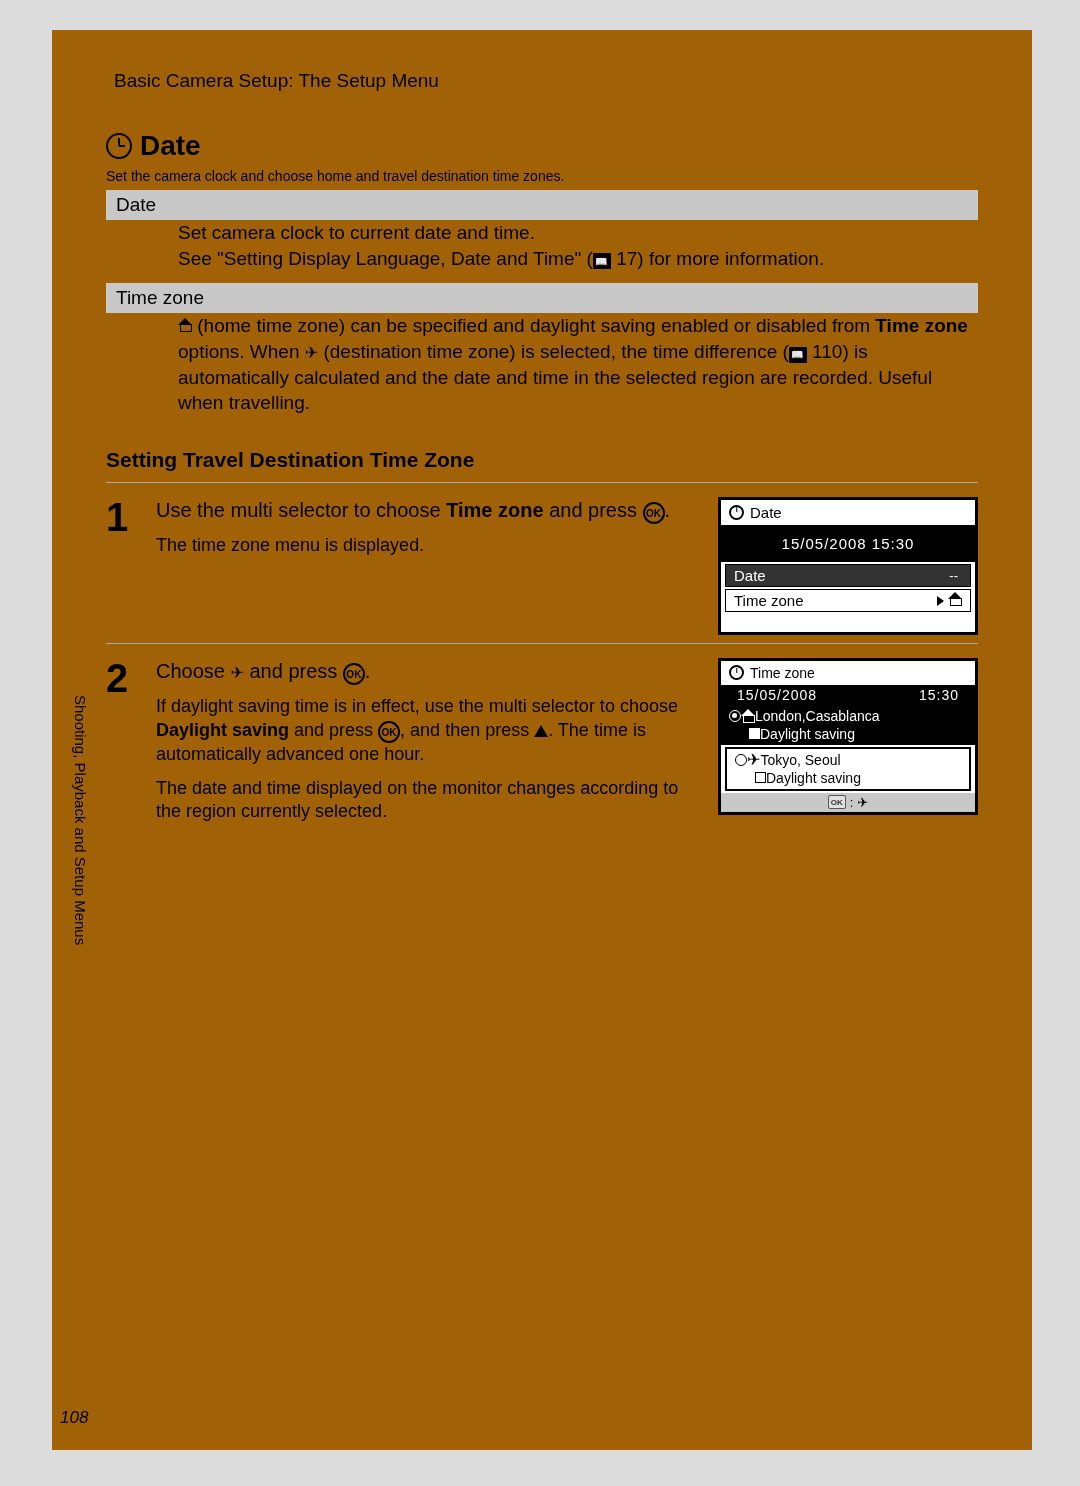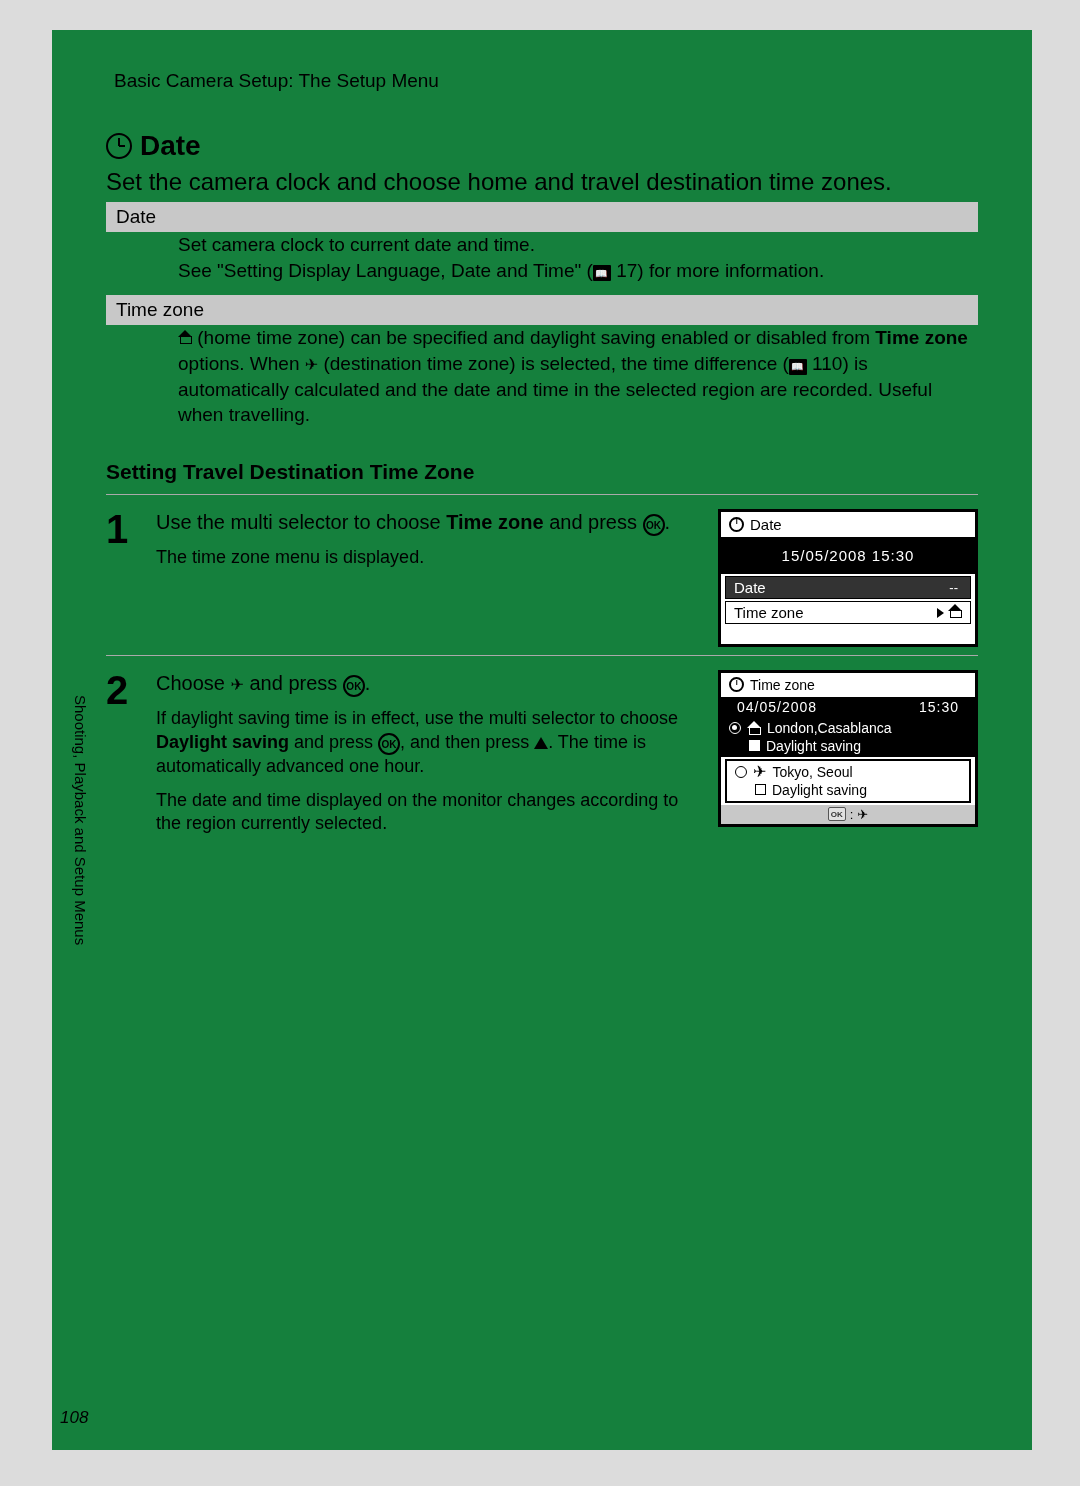--- a/index.html
+++ b/index.html
@@ -10,21 +10,21 @@
     font-family: "Myriad Pro", "Segoe UI", -apple-system, sans-serif;
     color: #000;
     position: relative;
   }
   .page {
     position: absolute;
     left: 52px;
     top: 30px;
     width: 980px;
     height: 1420px;
-    background: #15803d;
+    background: #a16207;
     padding: 40px 54px 30px 54px;
   }
   .header-line {
     font-size: 19px;
     margin-bottom: 38px;
     margin-left: 8px;
   }
   .section-title {
     font-size: 28px;
     font-weight: 700;
@@ -57,21 +57,21 @@
     position: absolute;
     left: 50%;
     top: 50%;
     width: 2px;
     height: 6px;
     background: #000;
     transform-origin: bottom center;
     transform: translate(-50%, -100%) rotate(90deg);
   }
   .intro-text {
-    font-size: 24px;
+    font-size: 14px;
   }
   .gray-row {
     background: #c8c8c8;
     font-size: 19px;
     padding: 4px 10px;
     margin-top: 6px;
   }
   .row-body {
     font-size: 19px;
     padding: 0 0 6px 72px;
@@ -180,21 +180,20 @@
     padding: 2px 16px;
     font-size: 14px;
     letter-spacing: 1px;
   }
   .tz-group {
     padding: 2px 6px;
   }
   .tz-line {
     display: flex;
     align-items: center;
-    gap: 6px;
     padding: 1px 2px;
   }
   .tz-group.boxed {
     border: 2px solid #000;
     margin: 2px 4px;
   }
   .tz-footer {
     background: #c8c8c8;
     text-align: center;
     padding: 2px 0;
@@ -393,21 +392,21 @@
         </div>
         <div class="small">The date and time displayed on the monitor changes according to the region currently selected.</div>
       </div>
       <div class="screen">
         <div class="tz-lcd">
           <div class="lcd-title">
             <span class="lcd-clock"></span>
             <span>Time zone</span>
           </div>
           <div class="tz-datetime">
-            <span>04/05/2008</span>
+            <span>15/05/2008</span>
             <span>15:30</span>
           </div>
           <div class="tz-group" style="background:#000;color:#fff;">
             <div class="tz-line">
               <span class="radio-dot filled"></span>
               <span class="home-icon"></span>
               <span>London,Casablanca</span>
             </div>
             <div class="tz-line" style="padding-left:22px;">
               <span class="checkbox filled"></span>

